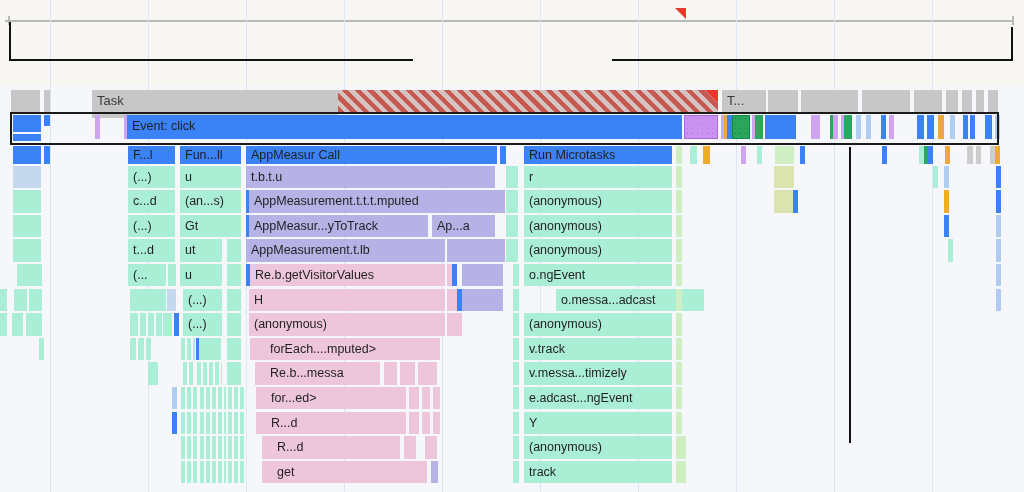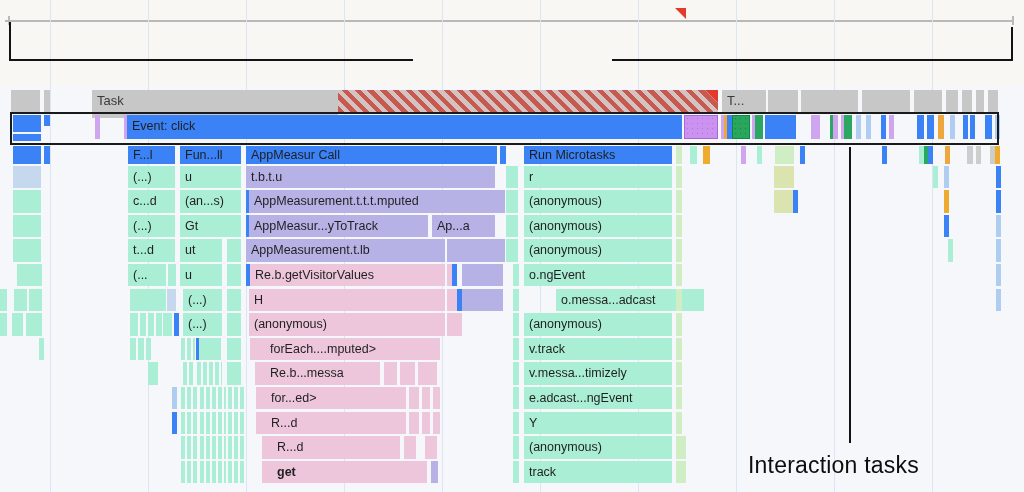--- a/index.html
+++ b/index.html
@@ -308,30 +308,29 @@
       <div class="bar c-pink" style="left: 425px; top: 436.1px; width: 12px; height: 22.5px; line-height: 22.5px;"></div>
       <div class="bar c-teal" style="left: 513px; top: 436.1px; width: 6px; height: 22.5px; line-height: 22.5px;"></div>
       <div class="bar c-teal" style="left: 524px; top: 436.1px; width: 148px; height: 22.5px; line-height: 22.5px;">(anonymous)</div>
       <div class="bar c-palegreen" style="left: 676px; top: 436.1px; width: 3px; height: 22.5px; line-height: 22.5px;"></div>
       <div class="bar c-palegreen" style="left: 681px; top: 436.1px; width: 3px; height: 22.5px; line-height: 22.5px;"></div>
       <div class="bar c-tealstr" style="left: 181px; top: 460.7px; width: 17px; height: 22.5px; line-height: 22.5px;"></div>
       <div class="bar c-tealstr" style="left: 200px; top: 460.7px; width: 26px; height: 22.5px; line-height: 22.5px;"></div>
       <div class="bar c-tealstr" style="left: 228px; top: 460.7px; width: 17px; height: 22.5px; line-height: 22.5px;"></div>
       <div class="bar c-pink" style="left: 262px; top: 460.7px; width: 3px; height: 22.5px; line-height: 22.5px;"></div>
       <div class="bar c-pink" style="left: 267px; top: 460.7px; width: 3px; height: 22.5px; line-height: 22.5px;"></div>
-      <div class="bar c-pink" style="left: 272px; top: 460.7px; width: 155px; height: 22.5px; line-height: 22.5px; font-weight: bold;">get</div>
+      <div class="bar c-pink" style="left: 272px; top: 460.7px; width: 155px; height: 22.5px; line-height: 22.5px;">get</div>
       <div class="bar c-purple" style="left: 431px; top: 460.7px; width: 7px; height: 22.5px; line-height: 22.5px;"></div>
       <div class="bar c-teal" style="left: 513px; top: 460.7px; width: 6px; height: 22.5px; line-height: 22.5px;"></div>
       <div class="bar c-teal" style="left: 524px; top: 460.7px; width: 148px; height: 22.5px; line-height: 22.5px;">track</div>
       <div class="bar c-palegreen" style="left: 676px; top: 460.7px; width: 3px; height: 22.5px; line-height: 22.5px;"></div>
       <div class="bar c-palegreen" style="left: 681px; top: 460.7px; width: 3px; height: 22.5px; line-height: 22.5px;"></div>
       <div class="bar c-yellow" style="left: 13px; top: 115px; width: 28px; height: 17px; line-height: 17px;"></div>
       <div class="bar c-yellow" style="left: 13px; top: 134px; width: 28px; height: 7px; line-height: 7px;"></div>
       <div class="bar c-yellow" style="left: 44px; top: 115px; width: 6px; height: 11px; line-height: 11px;"></div>
     </div>
 
   <div class="tri" style="left:705px;top:90px;border-top:13px solid #e33a2c;border-left:13px solid transparent;"></div>
 
   <div id="event-outline" style="left:10px;top:111.5px;width:989px;height:33.5px;"></div>
 
   <div id="interaction-line" style="left:849px;top:147px;height:296px;"></div>
-  <div class="annot" style="left:748px;top:452px;">Interaction tasks</div>
 </div>
 
 </body></html>

